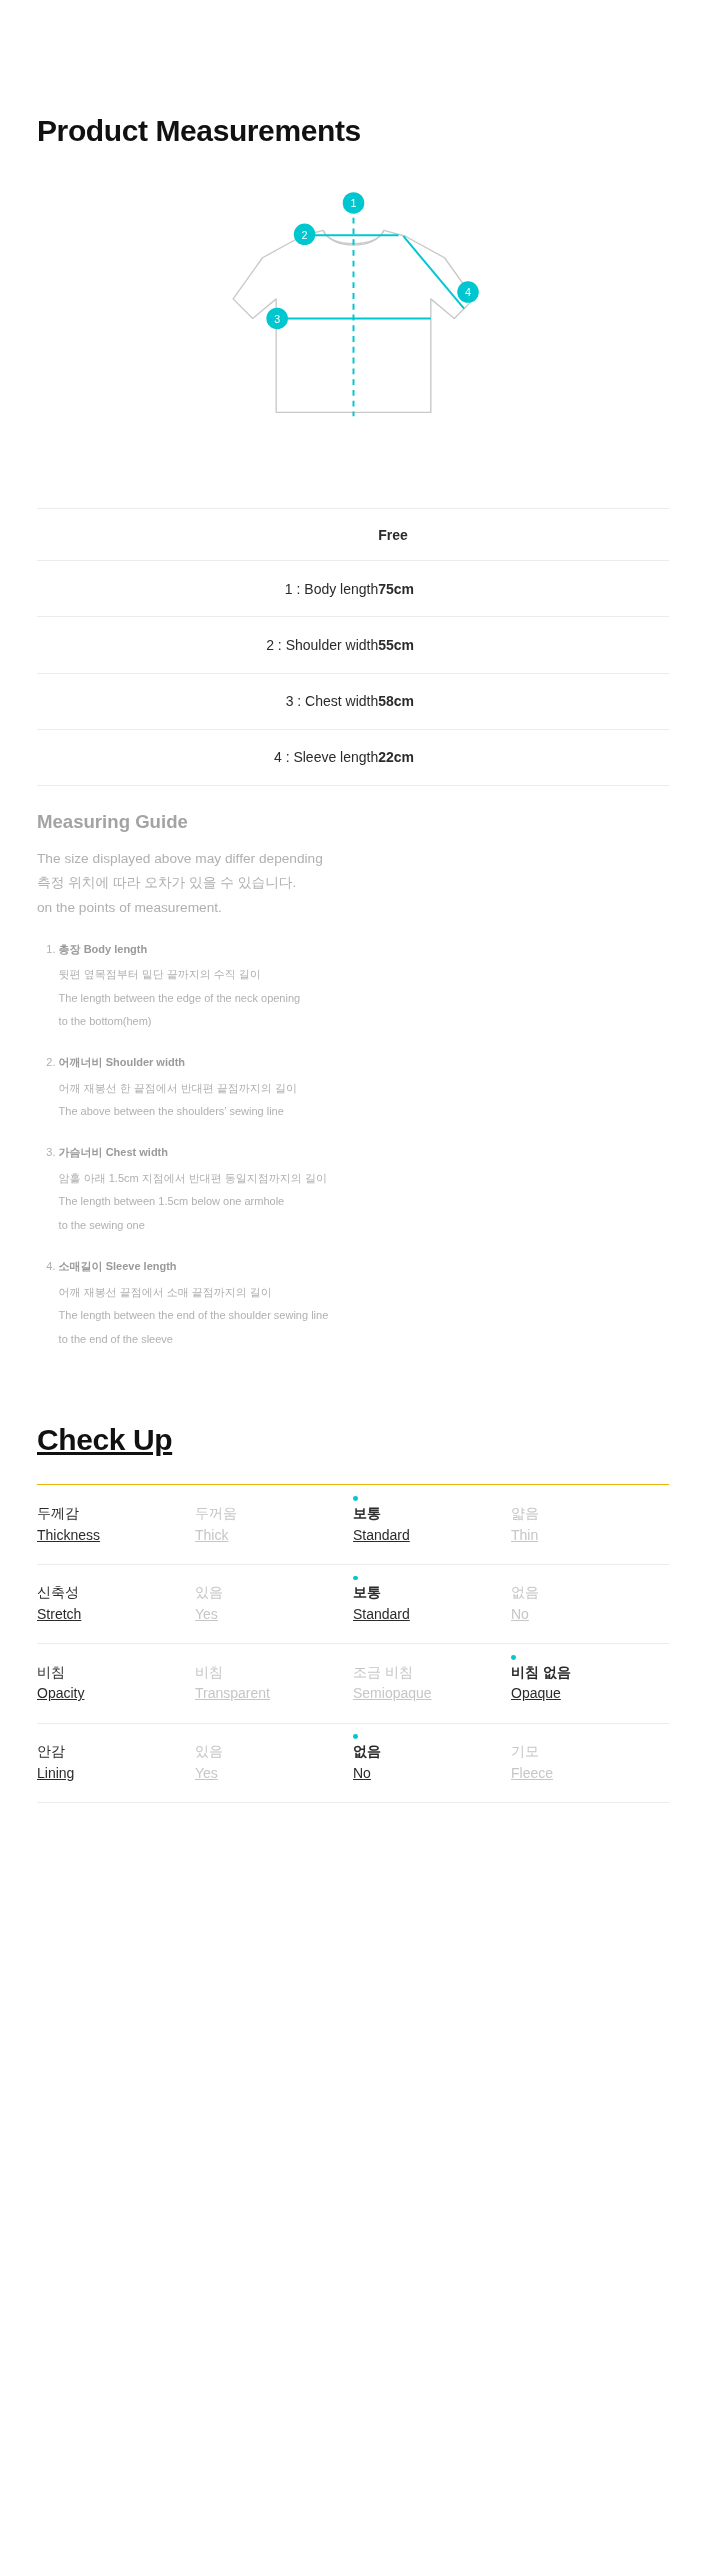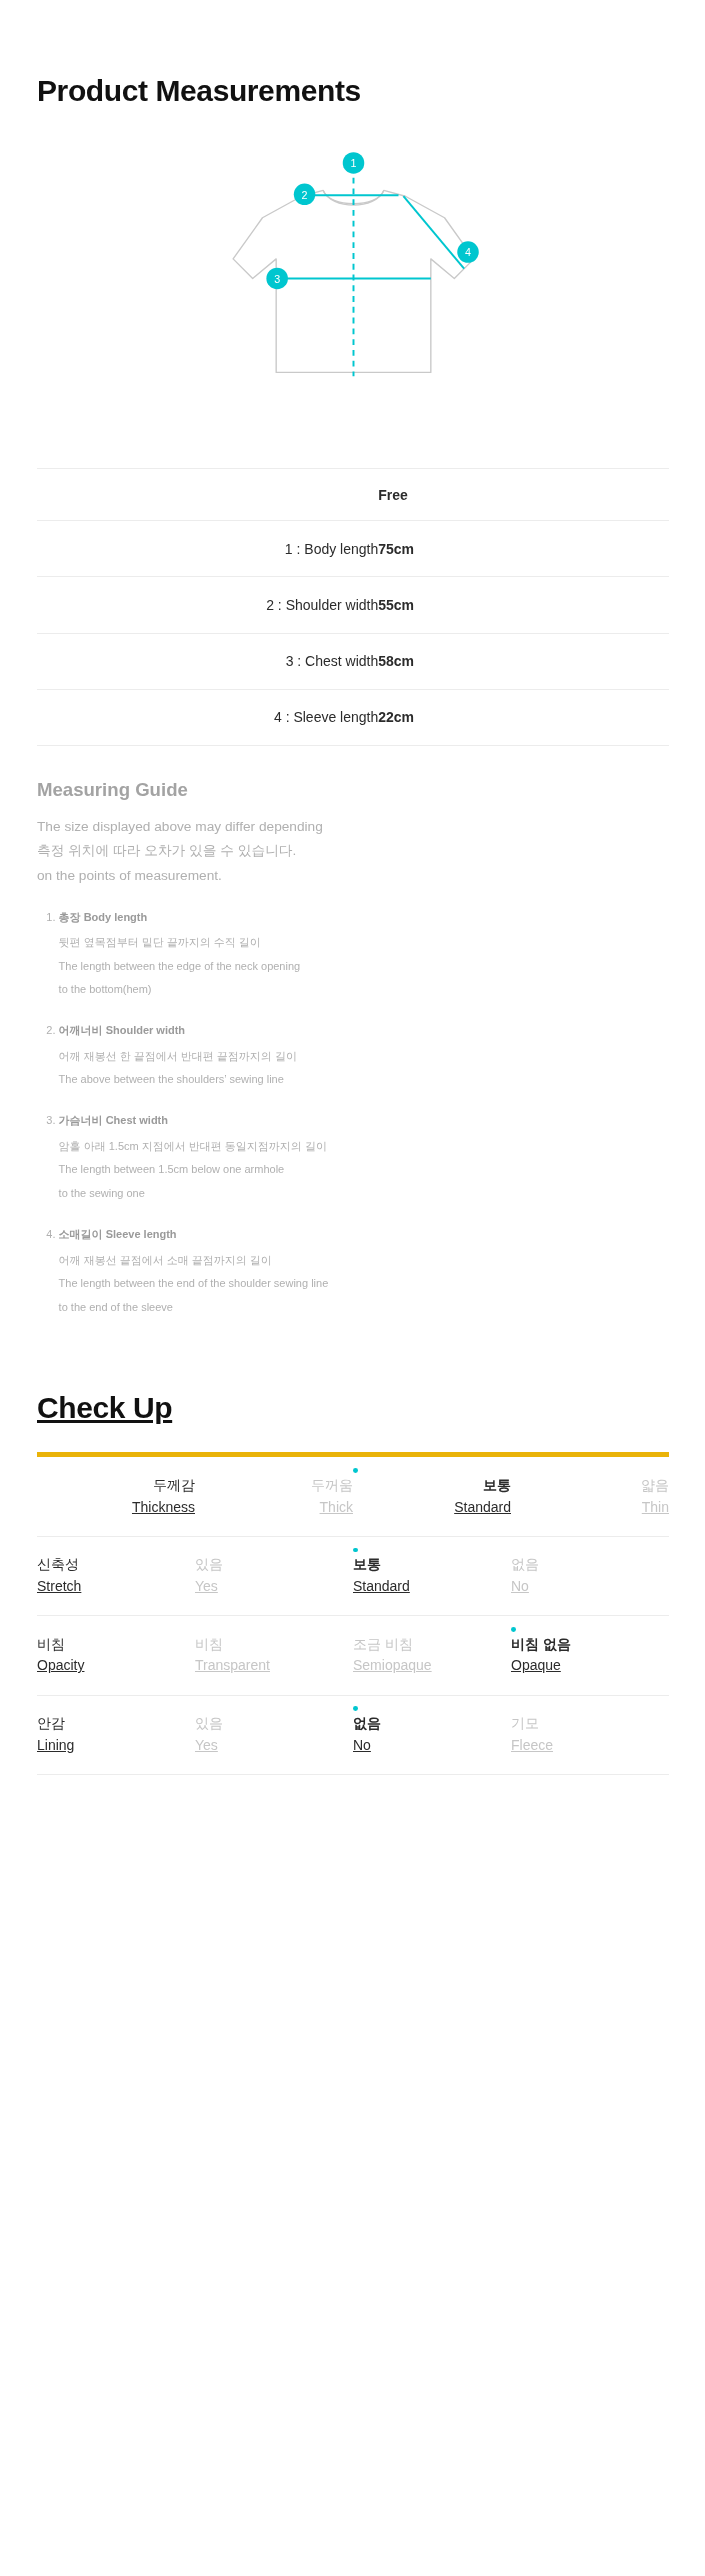--- a/index.html
+++ b/index.html
@@ -17,21 +17,21 @@
     position: relative;
   }
 
   
   .h1 {
     font-size: 30px;
     font-weight: bold;
     letter-spacing: -0.4px;
     color: #111;
   }
-  #measurements-title { padding-top: 74px; }
+  #measurements-title { padding-top: 74px; margin-top: 40px; }
 
   
   .diagram-wrap {
     height: 294px;
     margin-top: 41px;
     display: flex;
     justify-content: center;
     align-items: flex-start;
   }
   .diagram-wrap svg { display: block; }
@@ -54,21 +54,21 @@
     font-weight: bold;
     padding: 17.6px 0;
   }
   .meas-table .col-label { width: 54%; padding-left: 3.9px; }
   .meas-table .col-val { width: 46%; font-weight: bold; }
   .meas-table tbody td.col-label { font-weight: normal; text-align: right; }
   .meas-table tbody td.col-val { font-weight: bold; }
 
   
   .guide {
-    margin-top: 33px;
+    margin-top: 25px;
     color: #a8a8a8;
   }
   .guide-title {
     font-size: 18.6px;
     font-weight: bold;
     color: #a3a3a3;
     margin-bottom: 13.7px;
   }
   .guide-note {
     font-size: 13.7px;
@@ -95,21 +95,21 @@
 
   
   #checkup-title { margin-top: 72px; text-decoration: underline; }
 
   .check-table {
     width: 100%;
     border-collapse: collapse;
     margin-top: 27.4px;
   }
   .check-table tr { border-bottom: 1px solid #ececec; }
-  .check-table tr:first-child { border-top: 5px solid #eab308; text-align: right; }
+  .check-table tr:first-child { border-top: 1px solid #eab308; }
   .check-table td {
     padding: 17.6px 0 17.6px 0;
     vertical-align: top;
     width: 25%;
     position: relative;
   }
   .ko {
     font-size: 14px;
     line-height: 21.6px;
     display: block;

